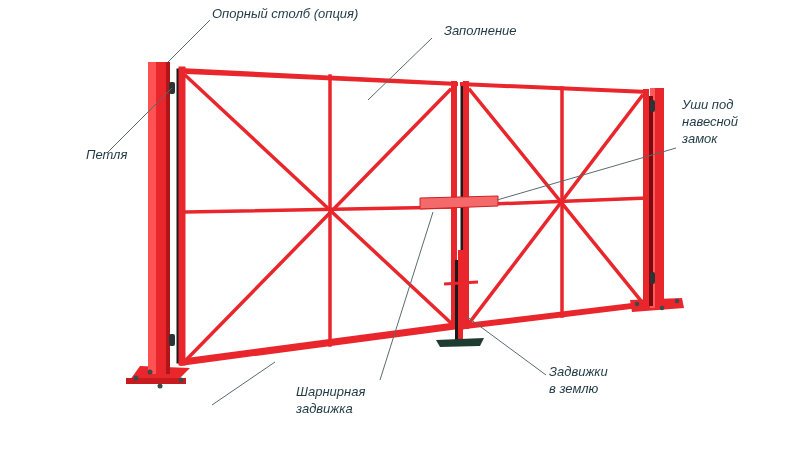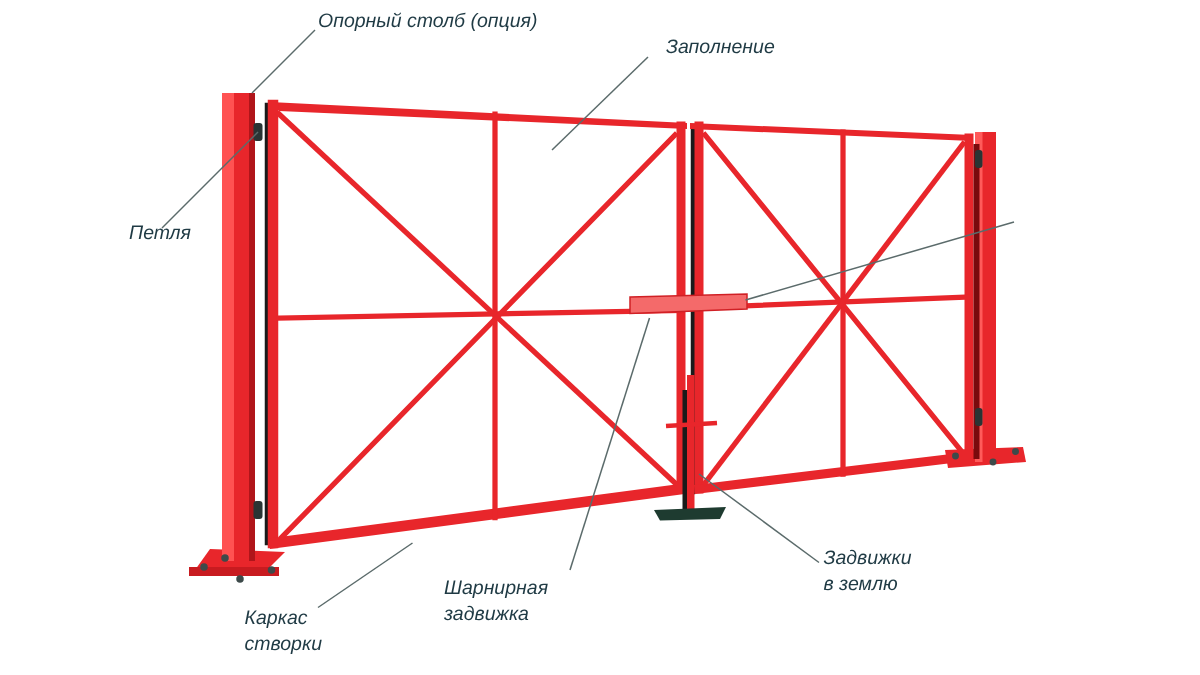--- a/index.html
+++ b/index.html
@@ -96,20 +96,21 @@
       <line x1="676" y1="148" x2="497" y2="200"></line>
       <line x1="108" y1="152" x2="172" y2="88"></line>
       <line x1="212" y1="405" x2="275" y2="362"></line>
       <line x1="380" y1="380" x2="433" y2="212"></line>
       <line x1="546" y1="375" x2="466" y2="316"></line>
     </g>
   </svg>
 
   <div class="label" style="left:212px; top:5px;">Опорный столб (опция)</div>
   <div class="label" style="left:434px; top:22px;margin-left:10px;">Заполнение</div>
+  <div class="label" style="left:682px; top:96px;">Уши под
+навесной
+замок</div>
   <div class="label" style="left:62px; top:146px;margin-left:24px;">Петля</div>
-  <div class="label" style="left:163px; top:403px;">Каркас
-створки</div>
   <div class="label" style="left:549px; top:363px;">Задвижки
 в землю</div>
   <div class="label" style="left:296px; top:383px;">Шарнирная
 задвижка</div>
 </div>
 
 </body></html>

